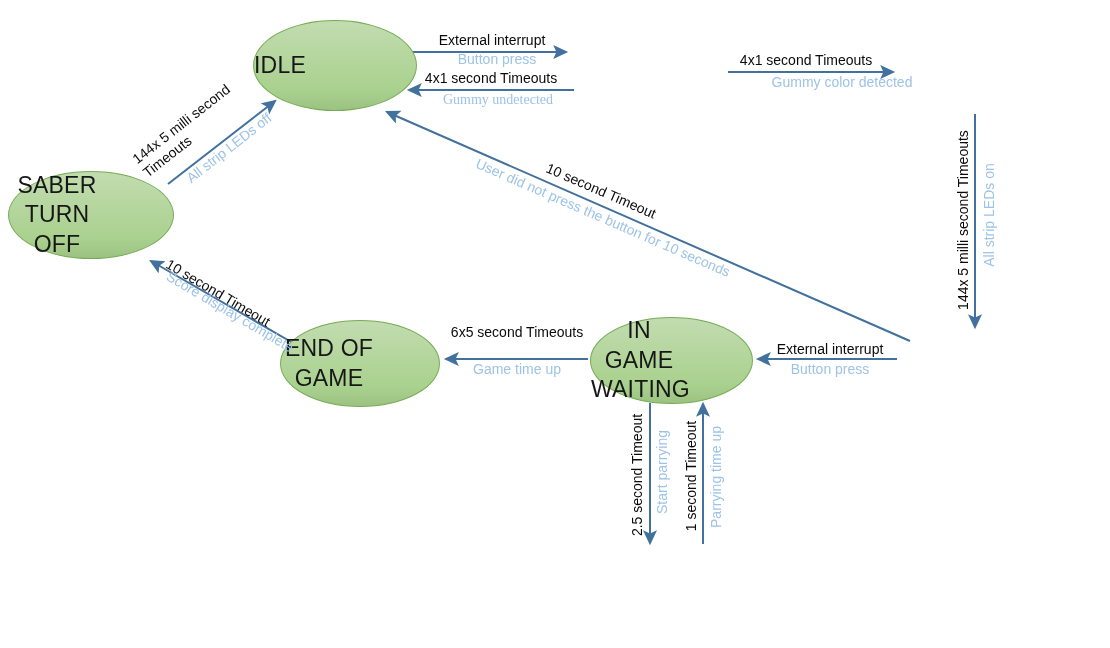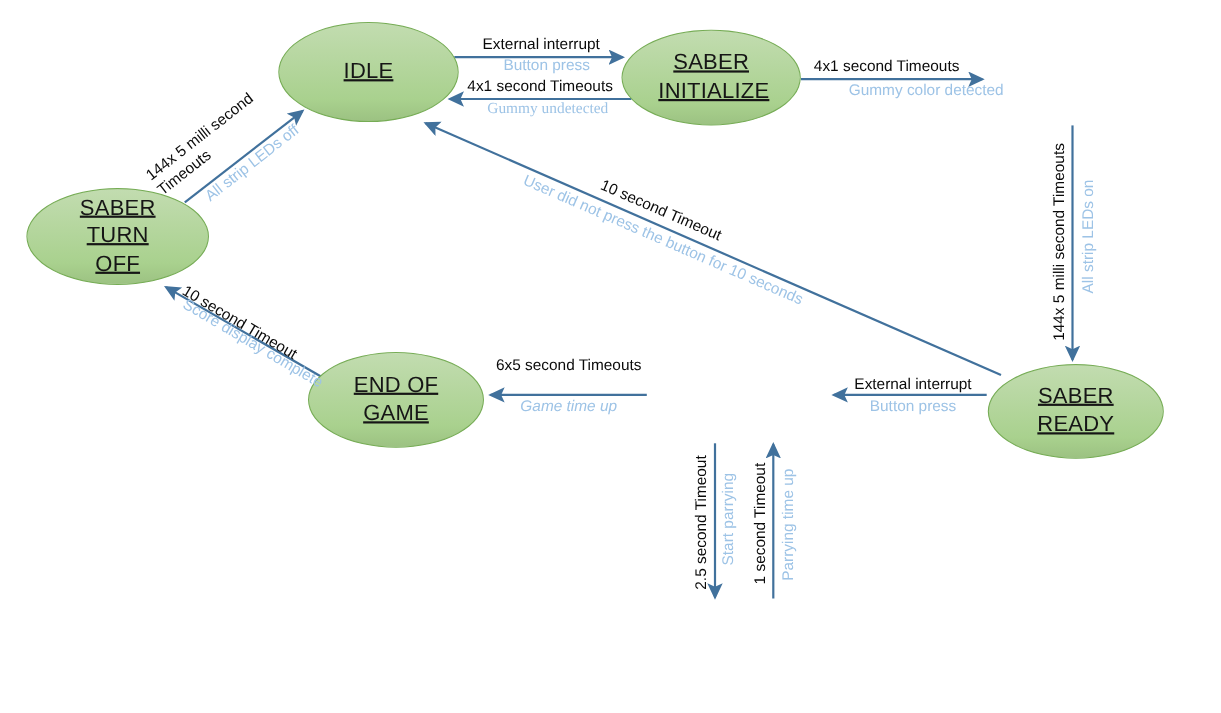--- a/index.html
+++ b/index.html
@@ -21,27 +21,26 @@
     overflow:hidden;
   }
   .edges-layer{position:absolute;left:0;top:0;width:1110px;height:648px;}
   .edge-line{stroke:var(--arrow);stroke-width:2;fill:none;}
   .arrowhead-shape{fill:var(--arrow);}
   .state{
     position:absolute;
     border-radius:50%;
     background:linear-gradient(180deg, var(--state-fill-light) 0%, var(--state-fill) 78%, #9CC282 100%);
     border:1.5px solid var(--state-border);
-    display:flex;align-items:center;justify-content:center;
+    display:flex;align-items:center;justify-content:flex-start;
     text-align:center;
     color:#161616;
-    font-size:20px;
+    font-size:23px;
     line-height:1.28;
     letter-spacing:.2px;
-    text-decoration:underline;
   }
   .state > span{display:inline-block;max-width:96px;}
   .elabel{
     position:absolute;
     font-size:14px;
     white-space:nowrap;
     transform:translate(-50%,-50%) rotate(var(--r,0deg));
     transform-origin:center center;
     line-height:1.2;
   }
@@ -69,31 +68,28 @@
     <line class="edge-line" x1="588" y1="359" x2="446" y2="359" marker-end="url(#ah)"></line>
     <line class="edge-line" x1="650" y1="403" x2="650" y2="543" marker-end="url(#ah)"></line>
     <line class="edge-line" x1="703" y1="544" x2="703" y2="404" marker-end="url(#ah)"></line>
     <line class="edge-line" x1="293" y1="343" x2="151" y2="261" marker-end="url(#ah)"></line>
     <line class="edge-line" x1="168" y1="184" x2="275" y2="101" marker-end="url(#ah)"></line>
   </svg>
 
   <div class="state" style="left:253px;top:20px;width:164px;height:91px;">
     <span>IDLE</span>
   </div>
-  <div class="state" style="left:565px;top:27px;width:163px;height:87px;">
-    <span>SABER INITIALIZE</span>
-  </div>
-  <div class="state" style="left:24px;top:171px;width:166px;height:88px;">
+  <div class="state" style="left:8px;top:171px;width:166px;height:88px;">
     <span>SABER TURN OFF</span>
   </div>
   <div class="state" style="left:280px;top:320px;width:160px;height:87px;">
     <span>END OF GAME</span>
   </div>
-  <div class="state" style="left:898px;top:331px;width:160px;height:86px;">
-    <span>SABER READY</span>
+  <div class="state" style="left:590px;top:317px;width:163px;height:87px;">
+    <span>IN GAME WAITING</span>
   </div>
 
   <div class="elabel event" style="left:492px;top:40px;">External interrupt</div>
   <div class="elabel action" style="left:497px;top:59px;">Button press</div>
 
   <div class="elabel event" style="left:491px;top:78px;">4x1 second Timeouts</div>
   <div class="elabel action" style="left:498px;top:100px;font-family:Liberation Serif, serif;">Gummy undetected</div>
 
   <div class="elabel event" style="left:806px;top:60px;">4x1 second Timeouts</div>
   <div class="elabel action" style="left:842px;top:82px;">Gummy color detected</div>
@@ -101,21 +97,21 @@
   <div class="elabel event" style="left:963px;top:220px;--r:-90deg;">144x 5 milli second Timeouts</div>
   <div class="elabel action" style="left:989px;top:215px;--r:-90deg;">All strip LEDs on</div>
 
   <div class="elabel event" style="left:601px;top:191px;--r:23.5deg;">10 second Timeout</div>
   <div class="elabel action" style="left:603px;top:218px;--r:23.5deg;">User did not press the button for 10 seconds</div>
 
   <div class="elabel event" style="left:830px;top:349px;">External interrupt</div>
   <div class="elabel action" style="left:830px;top:369px;">Button press</div>
 
   <div class="elabel event" style="left:517px;top:332px;">6x5 second Timeouts</div>
-  <div class="elabel action" style="left:517px;top:369px;font-style:italic;">Game time up</div>
+  <div class="elabel action" style="left:517px;top:369px;">Game time up</div>
 
   <div class="elabel event" style="left:637px;top:475px;--r:-90deg;">2.5 second Timeout</div>
   <div class="elabel action" style="left:662px;top:472px;--r:-90deg;">Start parrying</div>
 
   <div class="elabel event" style="left:691px;top:476px;--r:-90deg;">1 second Timeout</div>
   <div class="elabel action" style="left:716px;top:477px;--r:-90deg;">Parrying time up</div>
 
   <div class="elabel event" style="left:218px;top:293px;--r:30.5deg;">10 second Timeout</div>
   <div class="elabel action" style="left:230px;top:312px;--r:30.5deg;">Score display complete</div>
 

